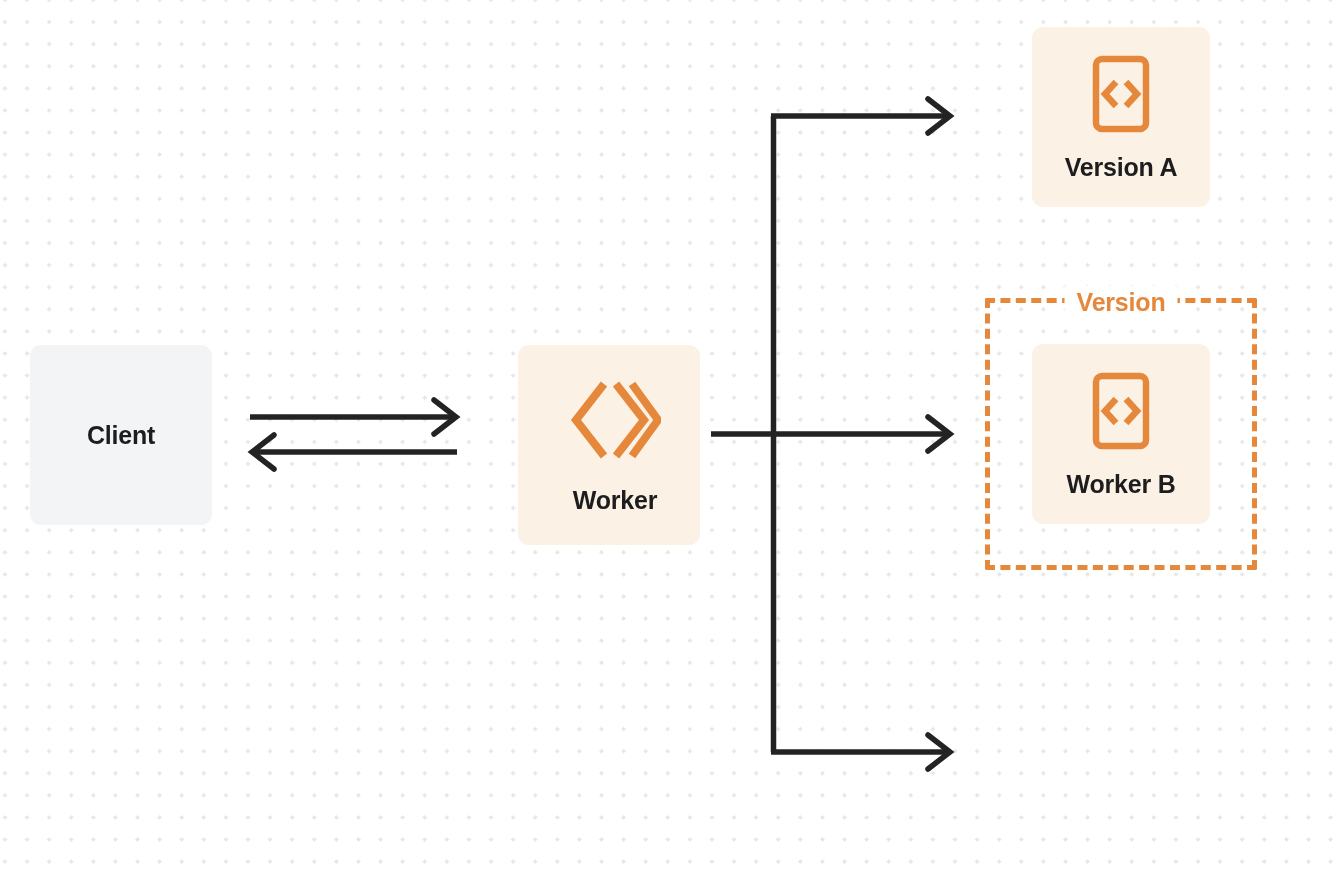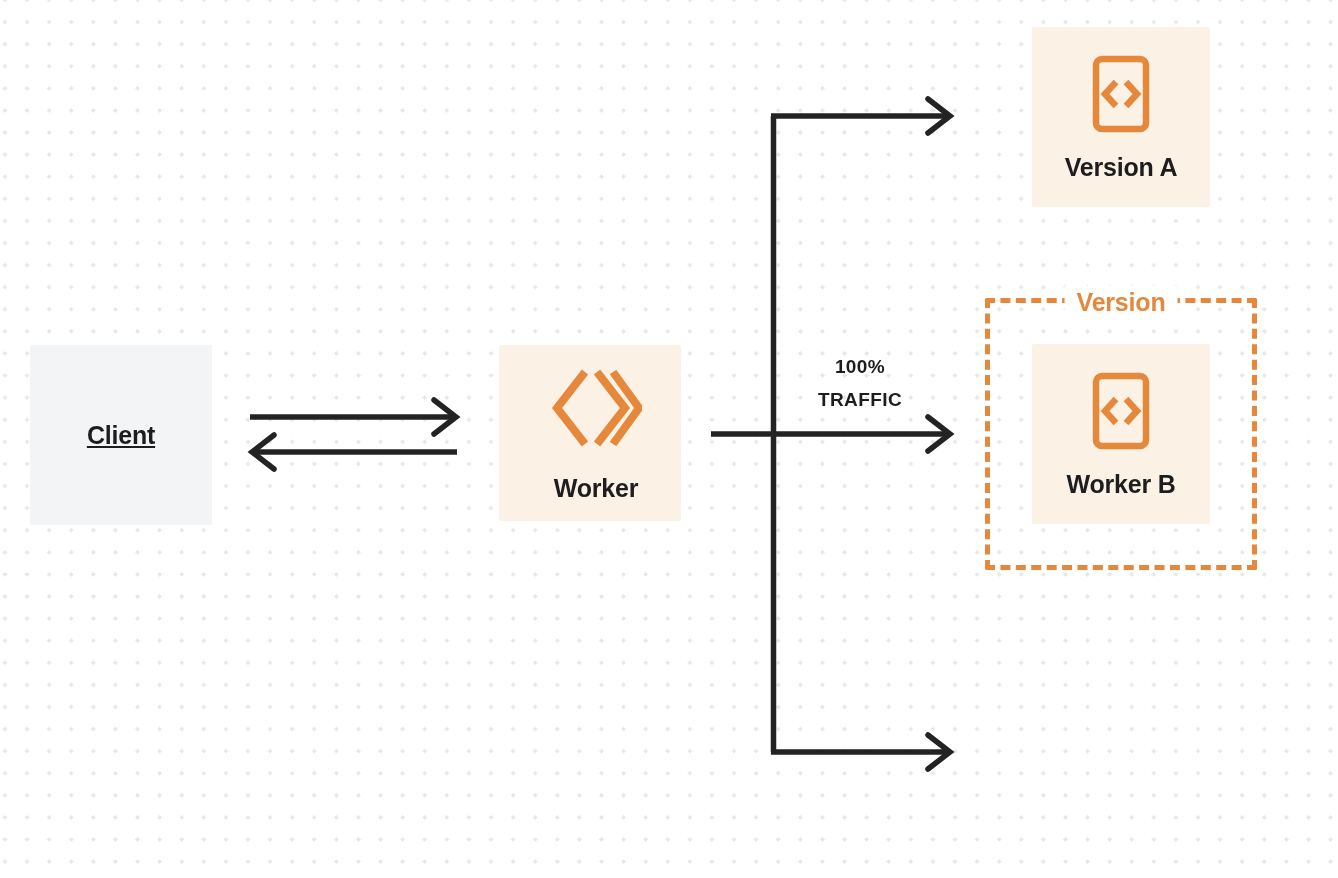--- a/index.html
+++ b/index.html
@@ -15,21 +15,21 @@
     background-image: radial-gradient(#e7e7e7 1.9px, transparent 2.1px);
     background-size: 22.1px 22.1px;
     background-position: 16px 11px;
     font-family: "Liberation Sans", sans-serif;
     overflow: hidden;
   }
 
   
   .node {
     position: absolute;
-    border-radius: 2px;
+    border-radius: 11px;
     display: flex;
     flex-direction: column;
     align-items: center;
     justify-content: center;
     box-sizing: border-box;
   }
   .node-label {
     font-weight: bold;
     color: #1d1d1f;
     letter-spacing: -0.2px;
@@ -38,28 +38,28 @@
   }
 
   
   #client-node {
     left: 30px;
     top: 345px;
     width: 182px;
     height: 180px;
     background: #f3f4f5;
   }
-  #client-node .node-label { font-size: 25px; text-decoration: underline; }
+  #client-node .node-label { font-size: 25px; }
 
   
   #worker-node {
-    left: 499px;
+    left: 518px;
     top: 345px;
     width: 182px;
-    height: 176px;
+    height: 200px;
     background: #fbf2e5;
     padding-left: 12px;
   }
   #worker-node .node-label { font-size: 25px; margin-top: 26px; }
 
   
   .version-node {
     width: 178px;
     height: 180px;
     background: #fbf2e5;
@@ -199,18 +199,14 @@
       </g>
 
       <g>
         <line x1="771" y1="752" x2="946" y2="752"></line>
         <polyline points="928,735 950,752 928,769" fill="none" stroke-linecap="round"></polyline>
       </g>
 
     </g>
   </svg>
 
-  <div id="traffic-label">
-    <div>100%</div>
-    <div>TRAFFIC</div>
-  </div>
 
 </div>
 
 </body></html>

